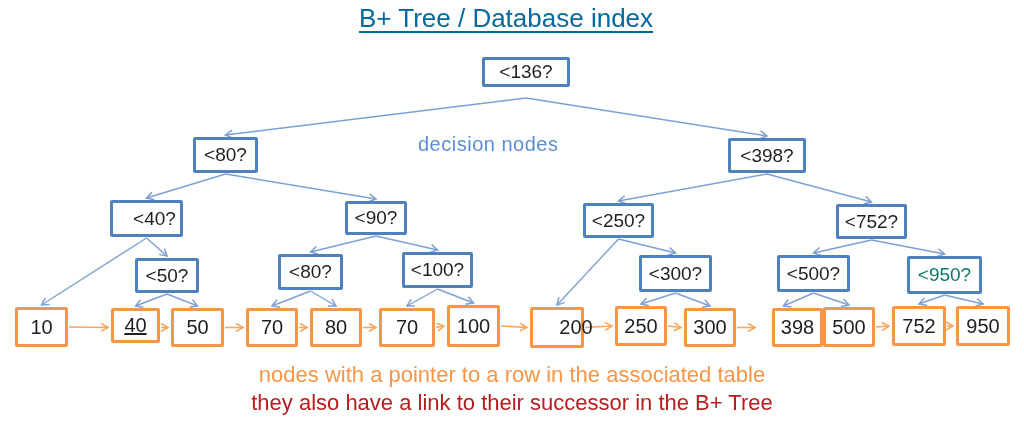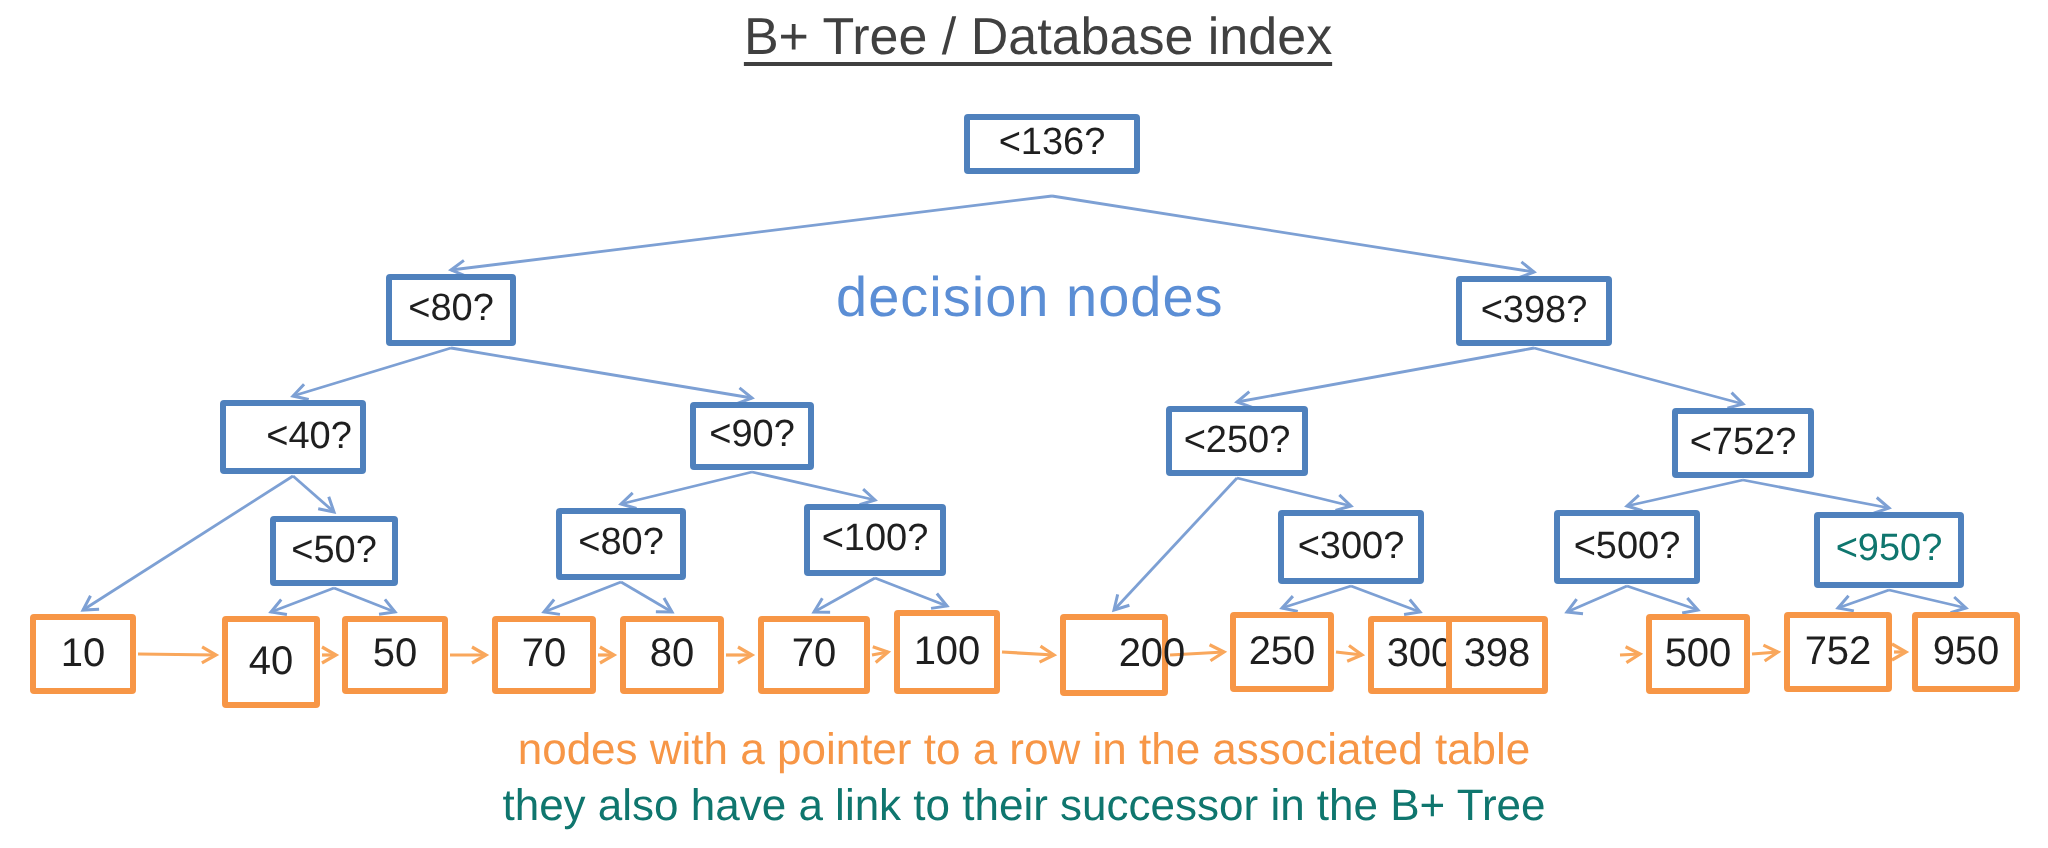--- a/index.html
+++ b/index.html
@@ -10,34 +10,34 @@
   }
   .stage {
     position: relative;
     width: 1024px;
     height: 424px;
     background: #ffffff;
     overflow: hidden;
   }
   .title {
     position: absolute;
-    left: 269px;
+    left: 256px;
     top: 3px;
     width: 500px;
     text-align: center;
     font-size: 26px;
-    color: #404040;
+    color: #0369a1;
     text-decoration: underline;
     text-underline-offset: 4px;
   }
   .legend {
     position: absolute;
     left: 418px;
     top: 133px;
-    font-size: 28px;
+    font-size: 20px;
     letter-spacing: 0.5px;
   }
   .edges {
     position: absolute;
     left: 0;
     top: 0;
     width: 1024px;
     height: 424px;
   }
   .node {
@@ -129,30 +129,30 @@
       <div class="node dnode" style="left: 345px; top: 201px; width: 62px; height: 34px; border-color: rgb(79, 129, 189); color: rgb(31, 31, 31);">&lt;90?</div>
       <div class="node dnode" style="left: 583px; top: 203px; width: 71px; height: 35px; border-color: rgb(79, 129, 189); color: rgb(31, 31, 31);">&lt;250?</div>
       <div class="node dnode" style="left: 836px; top: 204px; width: 71px; height: 35px; border-color: rgb(79, 129, 189); color: rgb(31, 31, 31);">&lt;752?</div>
       <div class="node dnode" style="left: 135px; top: 258px; width: 64px; height: 35px; border-color: rgb(79, 129, 189); color: rgb(31, 31, 31);">&lt;50?</div>
       <div class="node dnode" style="left: 278px; top: 254px; width: 65px; height: 36px; border-color: rgb(79, 129, 189); color: rgb(31, 31, 31);">&lt;80?</div>
       <div class="node dnode" style="left: 402px; top: 252px; width: 71px; height: 36px; border-color: rgb(79, 129, 189); color: rgb(31, 31, 31);">&lt;100?</div>
       <div class="node dnode" style="left: 639px; top: 255px; width: 73px; height: 37px; border-color: rgb(79, 129, 189); color: rgb(31, 31, 31);">&lt;300?</div>
       <div class="node dnode" style="left: 777px; top: 255px; width: 73px; height: 37px; border-color: rgb(79, 129, 189); color: rgb(31, 31, 31);">&lt;500?</div>
       <div class="node dnode" style="left: 907px; top: 256px; width: 75px; height: 38px; border-color: rgb(79, 129, 189); color: #0f766e;">&lt;950?</div>
       <div class="node lnode" style="left: 15px; top: 307px; width: 53px; height: 40px; border-color: rgb(247, 150, 70); color: rgb(31, 31, 31);">10</div>
-      <div class="node lnode" style="left: 111px; top: 308px; width: 49px; height: 46px; border-color: rgb(247, 150, 70); color: rgb(31, 31, 31);">40</div>
+      <div class="node lnode" style="left: 111px; top: 308px; width: 49px; height: 35px; border-color: rgb(247, 150, 70); color: rgb(31, 31, 31); text-decoration: underline;">40</div>
       <div class="node lnode" style="left: 171px; top: 308px; width: 53px; height: 39px; border-color: rgb(247, 150, 70); color: rgb(31, 31, 31);">50</div>
       <div class="node lnode" style="left: 246px; top: 308px; width: 52px; height: 39px; border-color: rgb(247, 150, 70); color: rgb(31, 31, 31);">70</div>
       <div class="node lnode" style="left: 310px; top: 308px; width: 52px; height: 39px; border-color: rgb(247, 150, 70); color: rgb(31, 31, 31);">80</div>
       <div class="node lnode" style="left: 379px; top: 308px; width: 56px; height: 39px; border-color: rgb(247, 150, 70); color: rgb(31, 31, 31);">70</div>
       <div class="node lnode" style="left: 447px; top: 305px; width: 53px; height: 42px; border-color: rgb(247, 150, 70); color: rgb(31, 31, 31);">100</div>
       <div class="node lnode" style="left: 530px; top: 307px; width: 54px; height: 41px; border-color: rgb(247, 150, 70); color: rgb(31, 31, 31); padding-left: 38px;">200</div>
       <div class="node lnode" style="left: 615px; top: 306px; width: 52px; height: 40px; border-color: rgb(247, 150, 70); color: rgb(31, 31, 31);">250</div>
       <div class="node lnode" style="left: 684px; top: 308px; width: 52px; height: 39px; border-color: rgb(247, 150, 70); color: rgb(31, 31, 31);">300</div>
-      <div class="node lnode" style="left: 723px; top: 308px; width: 51px; height: 39px; border-color: rgb(247, 150, 70); color: rgb(31, 31, 31);">398</div>
+      <div class="node lnode" style="left: 772px; top: 308px; width: 51px; height: 39px; border-color: rgb(247, 150, 70); color: rgb(31, 31, 31);">398</div>
       <div class="node lnode" style="left: 823px; top: 307px; width: 52px; height: 40px; border-color: rgb(247, 150, 70); color: rgb(31, 31, 31);">500</div>
       <div class="node lnode" style="left: 892px; top: 306px; width: 54px; height: 40px; border-color: rgb(247, 150, 70); color: rgb(31, 31, 31);">752</div>
       <div class="node lnode" style="left: 956px; top: 306px; width: 54px; height: 40px; border-color: rgb(247, 150, 70); color: rgb(31, 31, 31);">950</div>
     </div>
 
   <div class="footer-line footer-1" style="color: rgb(247, 150, 70);">nodes with a pointer to a row in the associated table</div>
-  <div class="footer-line footer-2" style="color: #0f766e;">they also have a link to their successor in the B+ Tree</div>
+  <div class="footer-line footer-2" style="color: #b91c1c;">they also have a link to their successor in the B+ Tree</div>
 </div>
 
 </body></html>

